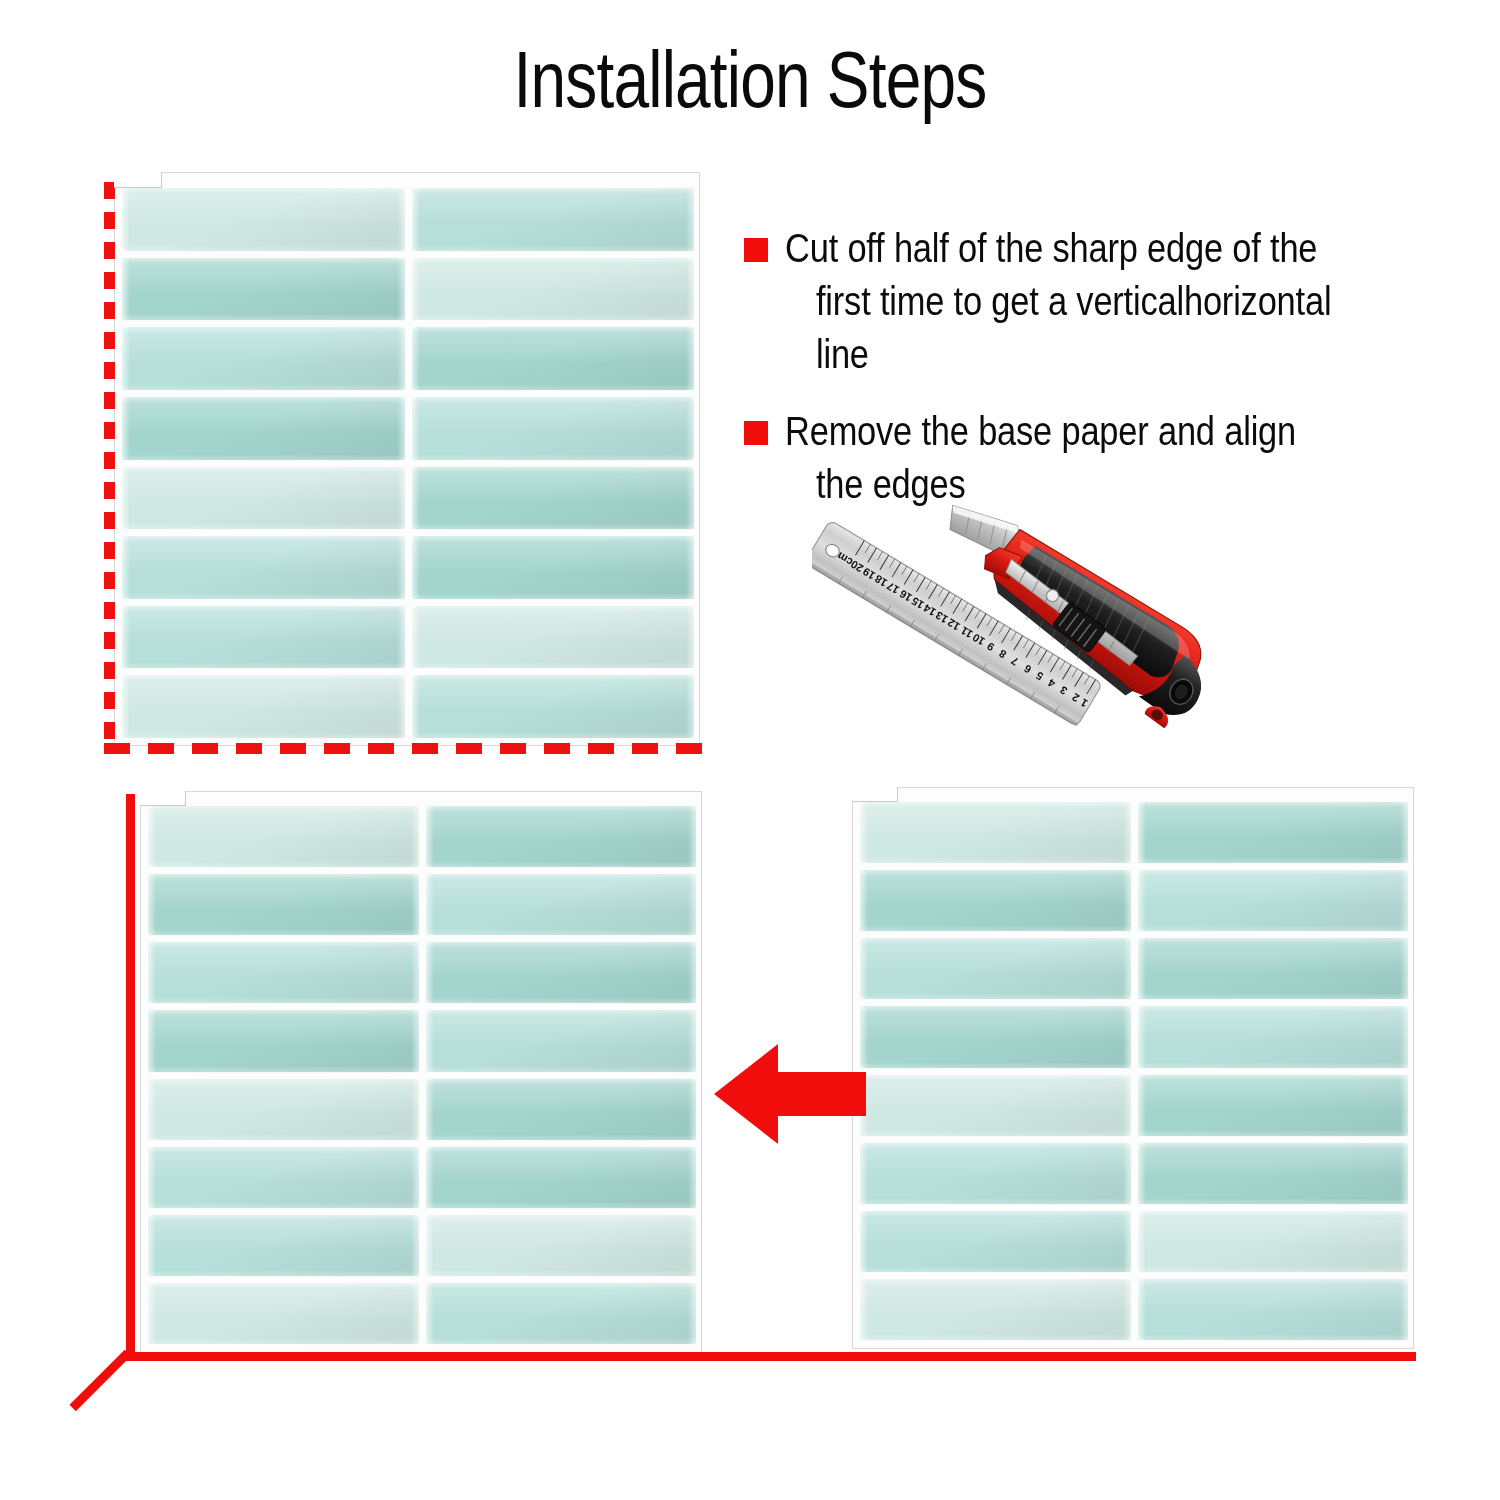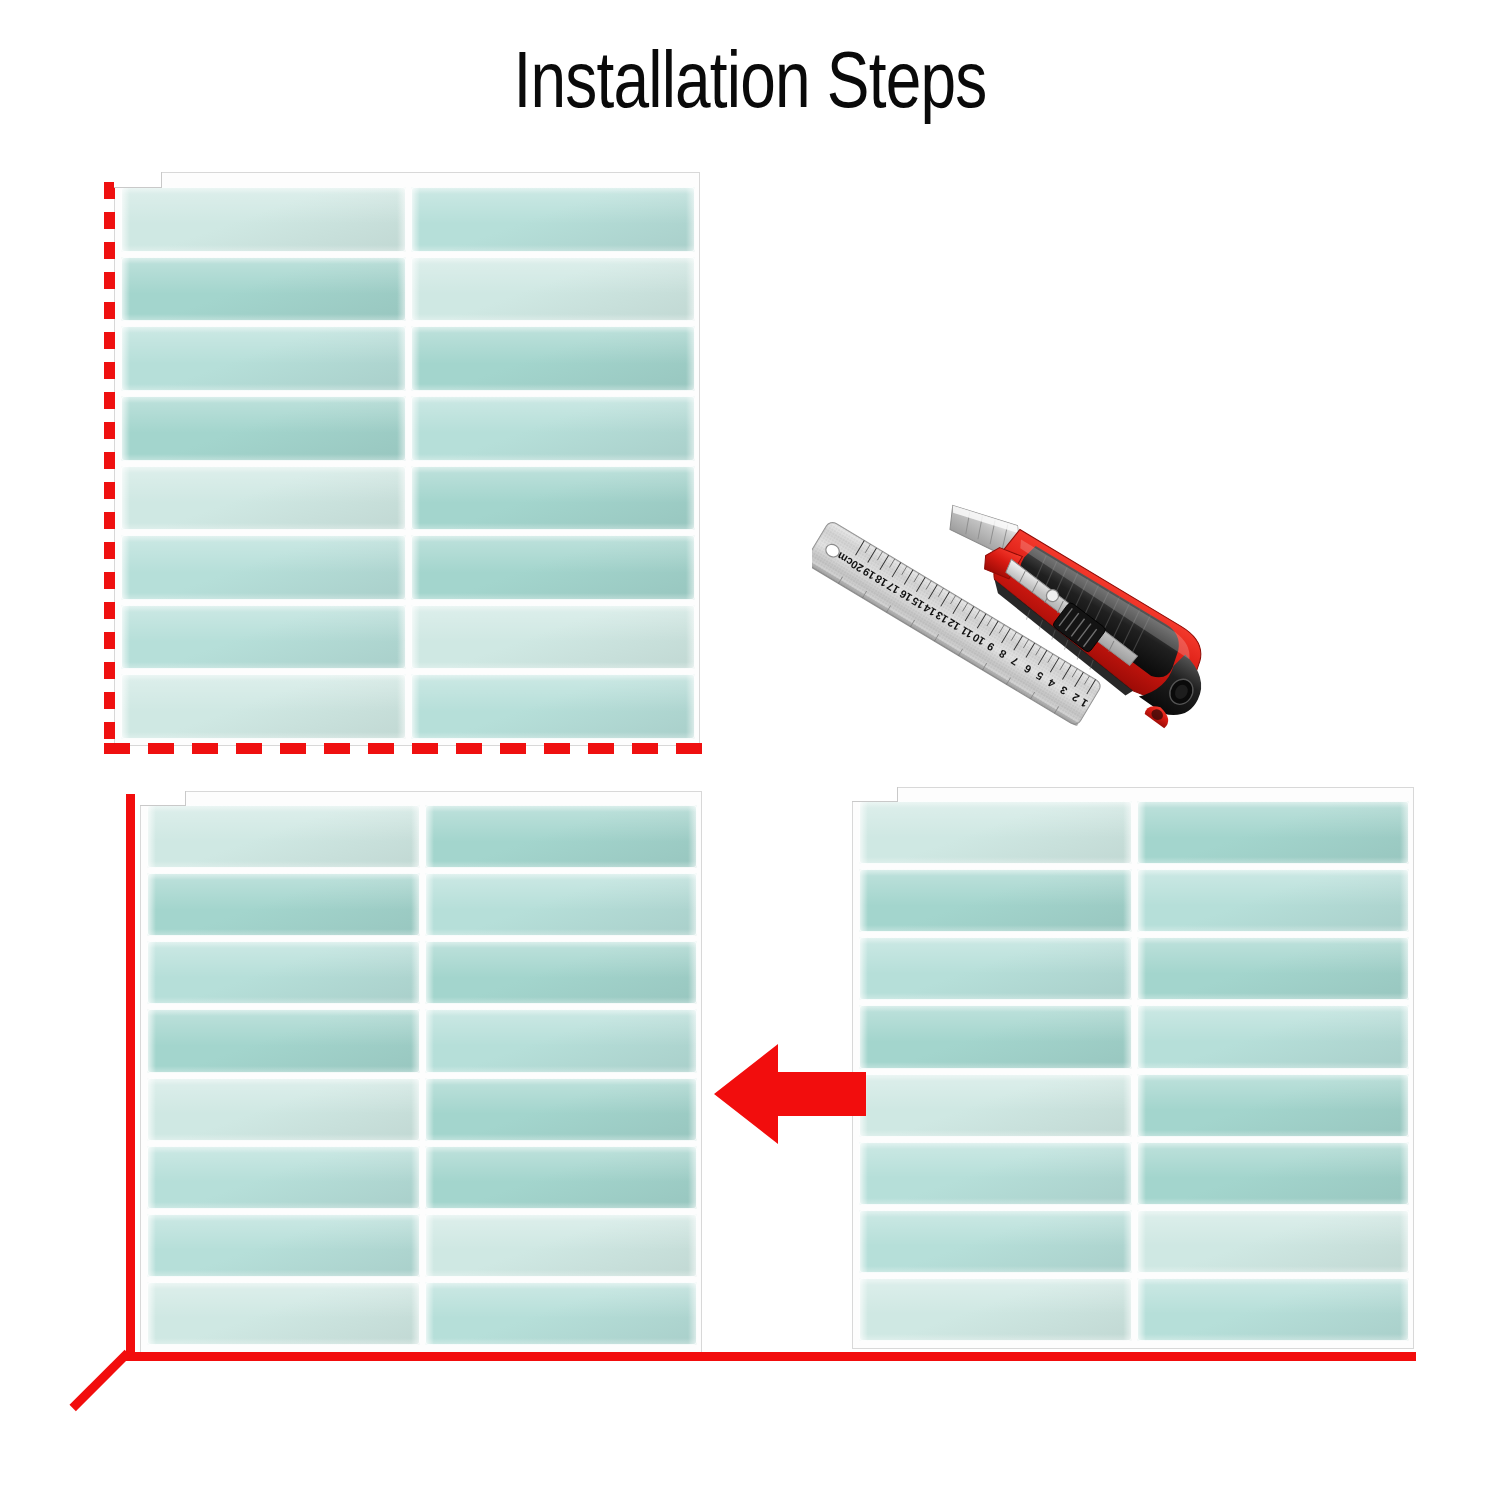--- a/index.html
+++ b/index.html
@@ -123,21 +123,35 @@
         <div class="tile" style="background: linear-gradient(160deg, rgb(207, 232, 227) 0%, rgb(207, 232, 227) 45%, rgb(193, 216, 211) 100%);"></div>
         <div class="tile" style="background: linear-gradient(160deg, rgb(182, 223, 217) 0%, rgb(182, 223, 217) 45%, rgb(169, 207, 202) 100%);"></div>
       </div>
   </div>
 
   <div class="dash-v" style="left:104px;top:182px;width:11px;height:572px;"></div>
   <div class="dash-h" style="left:104px;top:743px;width:600px;height:11px;"></div>
 
   <div class="bullets">
 
-
+    <div class="bullet-row">
+      <div class="bullet-sq"></div>
+      <div class="bullet-text">
+        <span>Cut off half of the sharp edge of the</span>
+        <span class="l2">first time to get a verticalhorizontal line</span>
+      </div>
+    </div>
+
+    <div class="bullet-row" style="margin-top:24px;">
+      <div class="bullet-sq"></div>
+      <div class="bullet-text">
+        <span>Remove the base paper and align</span>
+        <span class="l2">the edges</span>
+      </div>
+    </div>
 
   </div>
 
   <div class="tools">
     <svg viewBox="0 0 520 312" xmlns="http://www.w3.org/2000/svg">
       <defs>
         <linearGradient id="steel" x1="0" y1="0" x2="0" y2="1">
           <stop offset="0%" stop-color="#f2f2f2"></stop>
           <stop offset="22%" stop-color="#cfcfcf"></stop>
           <stop offset="50%" stop-color="#e8e8e8"></stop>

